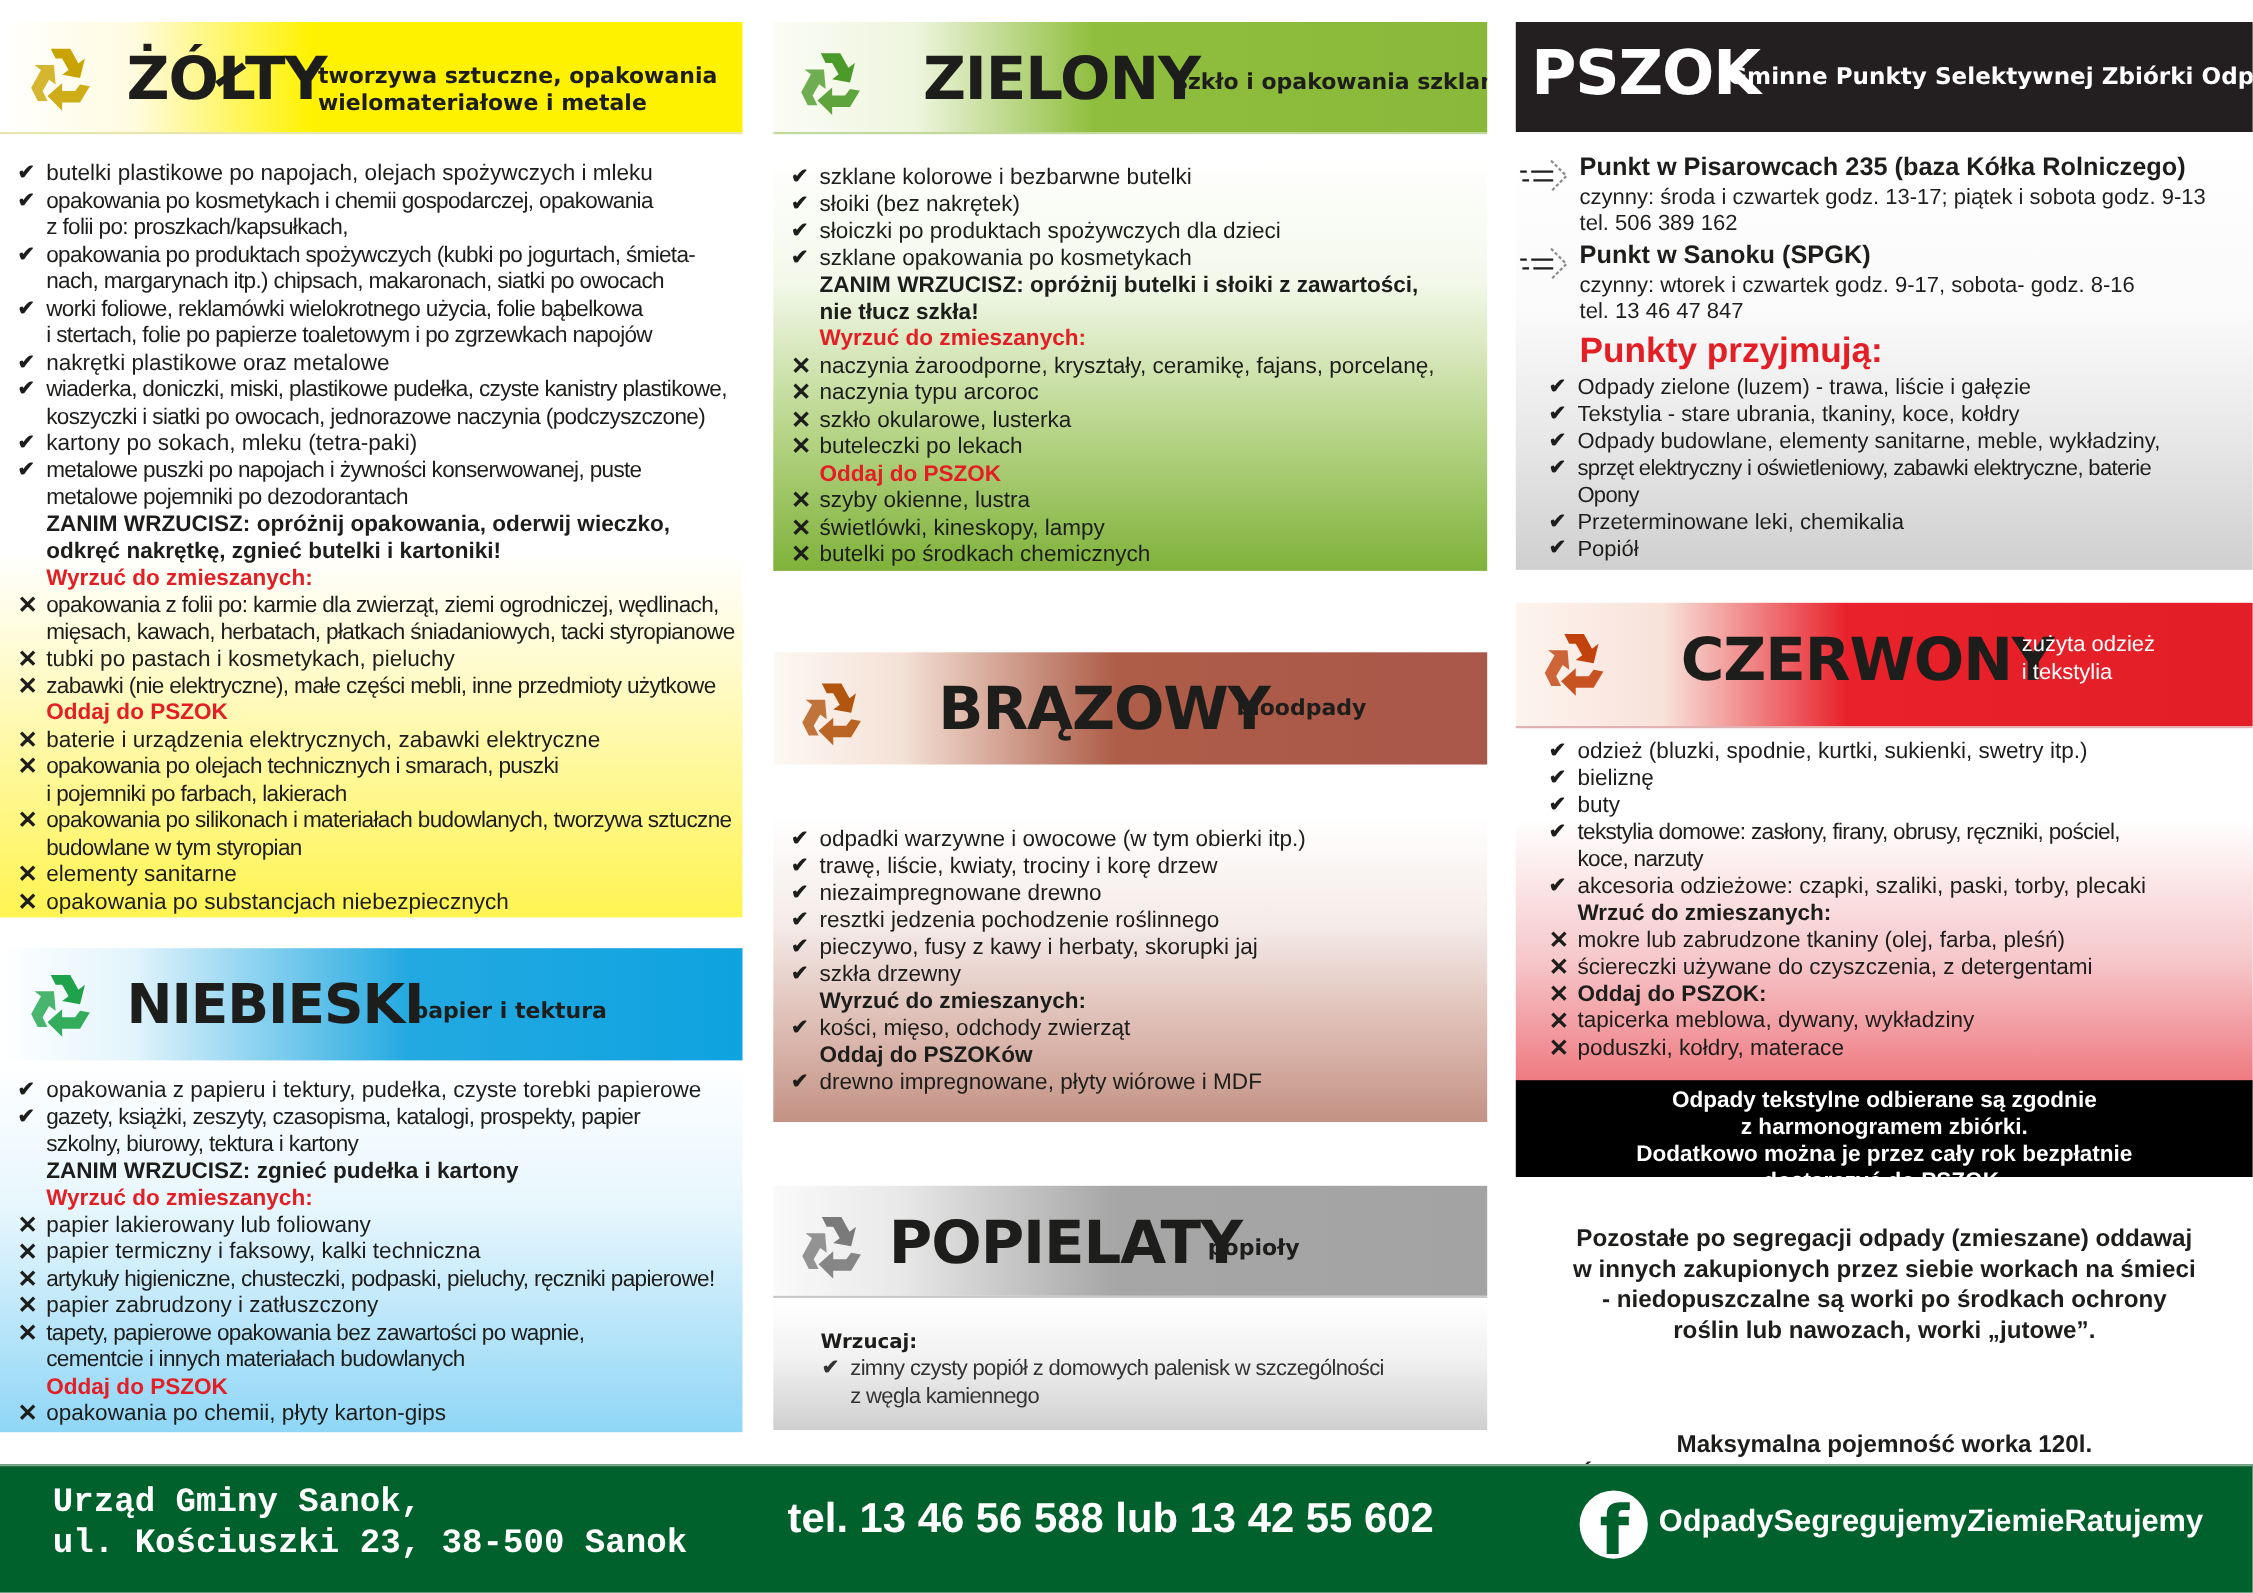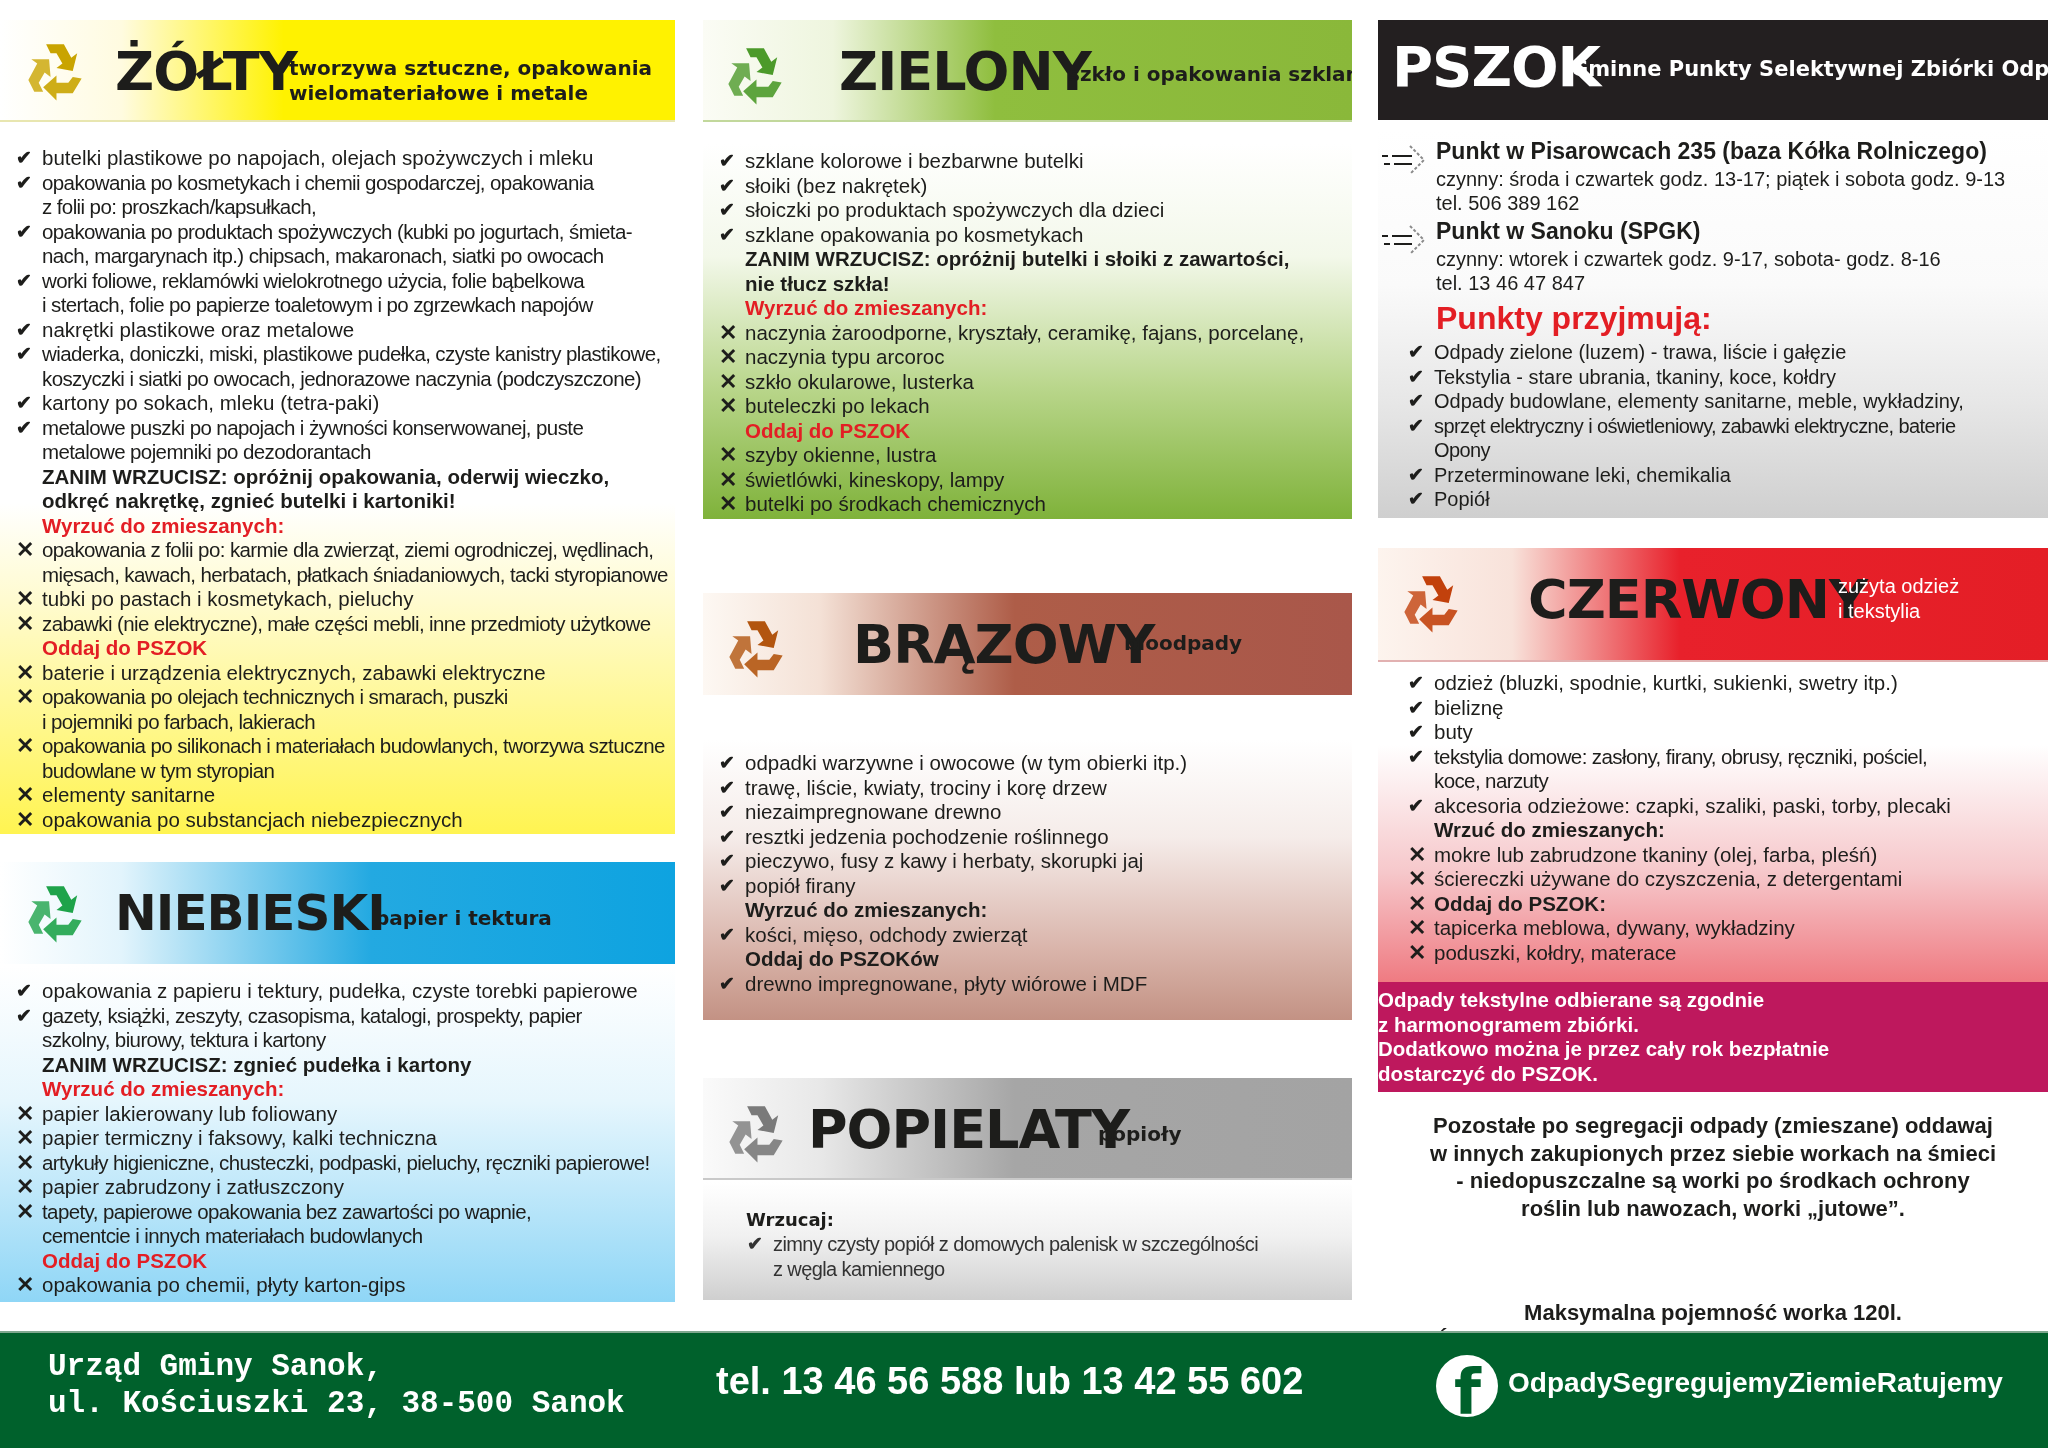--- a/index.html
+++ b/index.html
@@ -52,21 +52,21 @@
   .point-arrow { position: absolute; left: 2px; top: 2px; width: 46px; height: 40px; }
   .point-title { position: absolute; left: 58px; top: 0; font-size: 23px; font-weight: bold; white-space: nowrap; }
   .point-line { position: absolute; left: 58px; font-size: 20px; white-space: nowrap; color: #1d1d1b; }
   .accept-title { position: absolute; left: 58px; top: 170px; font-size: 32px; font-weight: bold; color: #e31e24; }
   #accept-list { position: absolute; left: 26px; top: 210px; width: 640px; }
   #accept-list .row { font-size: 20px; line-height: 24.5px; }
 
   
   #red-hdr { left: 1378px; top: 548px; width: 670px; height: 114px; background: linear-gradient(90deg, #fdf4ee 0%, #f8e2da 20%, #e8212b 45%, #e41e26 100%); border-bottom: 2px solid #e2b1b1; }
   #red-body { left: 1378px; top: 665px; width: 670px; height: 318px; background: linear-gradient(180deg, #ffffff 0%, #ffffff 25%, #f6c8cb 65%, #ef7a81 100%); padding-left: 26px; padding-top: 6px; }
-  #red-note { left: 1378px; top: 982px; width: 670px; height: 110px; background: #be185d; color: #ffffff; font-weight: bold; font-size: 20.5px; line-height: 24.5px; text-align: left; padding-top: 6px; white-space: pre-line; }
+  #red-note { left: 1378px; top: 982px; width: 670px; height: 88px; background: #000000; color: #ffffff; font-weight: bold; font-size: 20.5px; line-height: 24.5px; text-align: center; padding-top: 6px; white-space: pre-line; }
 
   #mixed-note { left: 1378px; top: 1112px; width: 670px; text-align: center; font-weight: bold; font-size: 22px; line-height: 27.5px; white-space: pre-line; }
   #mixed-note2 { left: 1378px; top: 1251px; width: 670px; text-align: center; font-weight: bold; font-size: 22px; line-height: 27.5px; white-space: pre-line; margin-top: 48px; }
 
   
   #footer { left: 0; top: 1331px; width: 2048px; height: 117px; background: #00612c; border-top: 2px solid #7fa88f; color: #ffffff; }
   .foot-addr { position: absolute; left: 48px; top: 15px; font-weight: bold; font-size: 31px; line-height: 37px; white-space: pre-line; font-family: Liberation Mono, monospace; }
   .foot-tel { position: absolute; left: 716px; top: 27px; font-weight: bold; font-size: 38px; white-space: nowrap; }
   .foot-fb { position: absolute; left: 1436px; top: 22px; width: 62px; height: 62px; border-radius: 50%; background: #ffffff; overflow: hidden; }
   .foot-fb span { position: absolute; left: 18px; top: 2px; font-family: "DejaVu Sans", sans-serif; font-weight: bold; font-size: 62px; color: #00612c; line-height: 70px; }
@@ -336,21 +336,21 @@
     <div class="row">
       <span class="mark">✔</span>
       <span class="txt">resztki jedzenia pochodzenie roślinnego</span>
     </div>
     <div class="row">
       <span class="mark">✔</span>
       <span class="txt">pieczywo, fusy z kawy i herbaty, skorupki jaj</span>
     </div>
     <div class="row">
       <span class="mark">✔</span>
-      <span class="txt">popiół firany</span>
+      <span class="txt">szkła drzewny</span>
     </div>
     <div class="row note">
       <span class="mark"></span>
       <span class="txt">Wyrzuć do zmieszanych:</span>
     </div>
     <div class="row">
       <span class="mark">✔</span>
       <span class="txt">kości,  mięso, odchody zwierząt</span>
     </div>
     <div class="row note">

